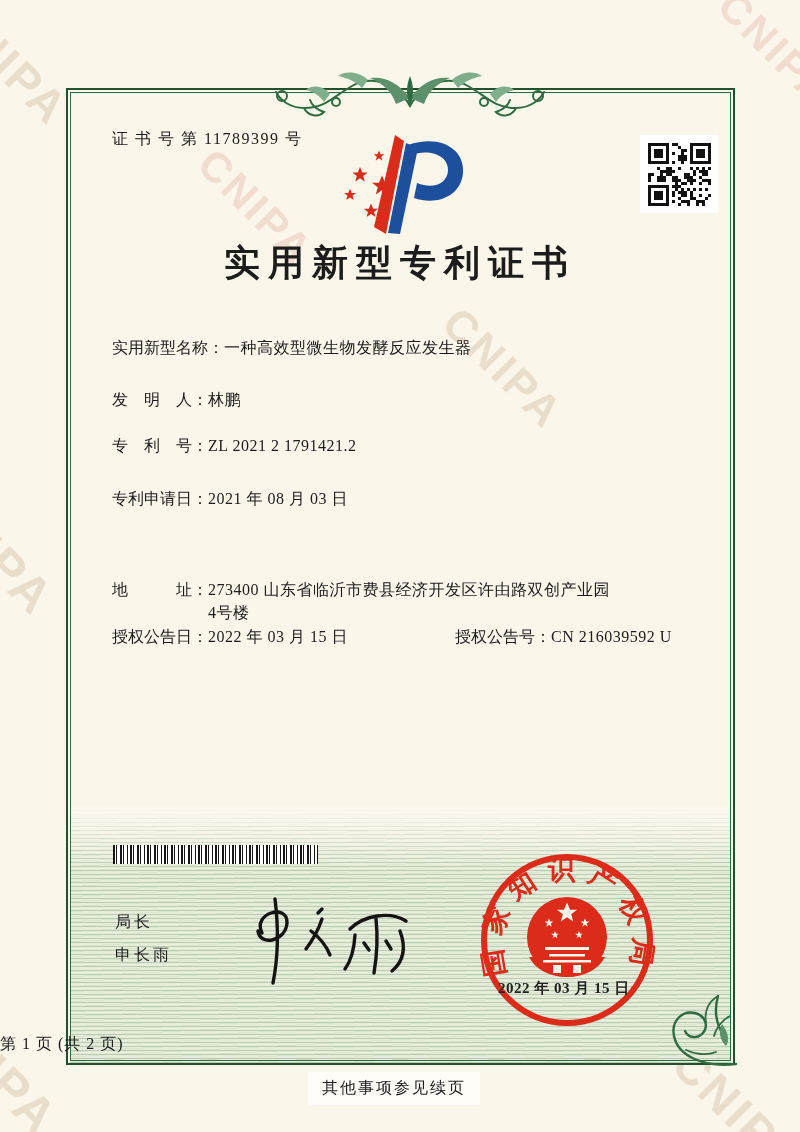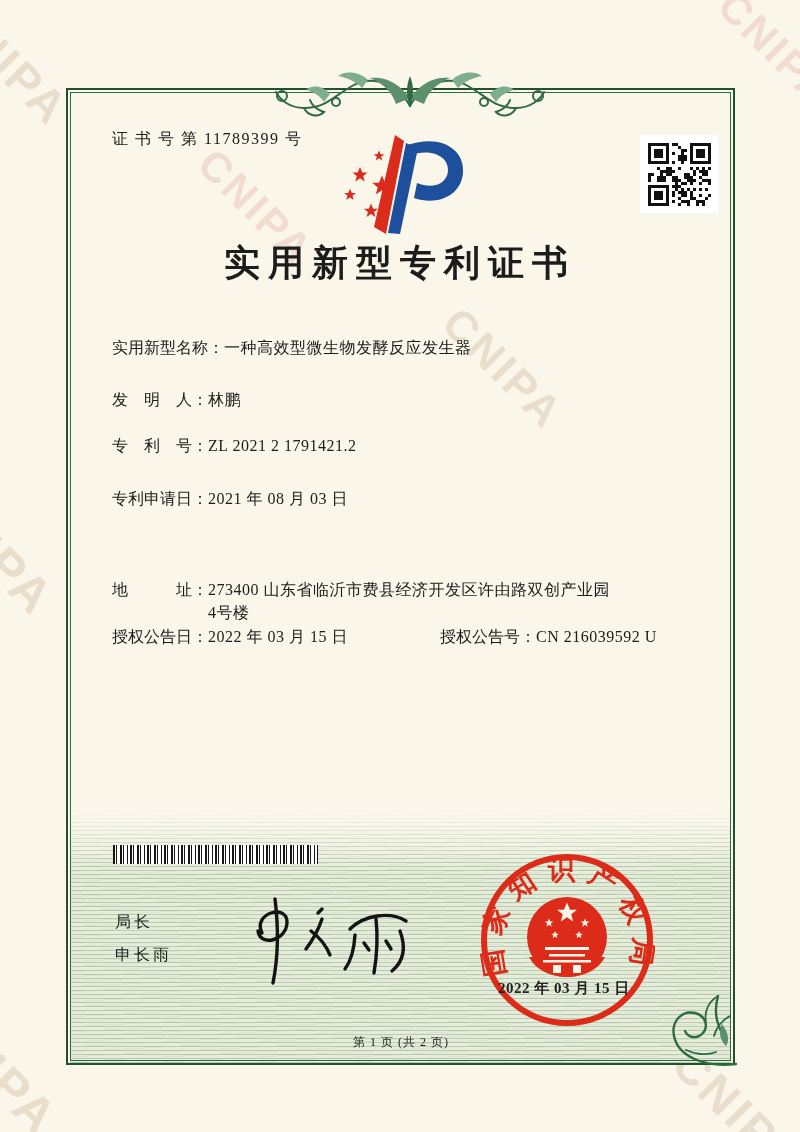--- a/index.html
+++ b/index.html
@@ -42,36 +42,36 @@
   .qr-box{position:absolute;left:640px;top:135px;width:78px;height:78px;background:#fff;
     display:flex;align-items:center;justify-content:center}
   .title{position:absolute;left:0;top:239px;width:800px;text-align:center;
     font-size:36px;font-weight:bold;letter-spacing:8px}
   .field{position:absolute;left:112px;width:610px;font-size:16px;line-height:23px}
   .field .lab{white-space:pre}
   .field .val{letter-spacing:0.5px}
   .f1{top:336px}.f2{top:388px}.f3{top:434px}.f4{top:487px}.f5{top:533px}.f6{top:578px}
   .f6 .val{display:inline-block;vertical-align:top;width:406px}
   .fgrant{top:625px}
-  .fgrant .second{position:absolute;left:328px;top:0;white-space:nowrap}
+  .fgrant .second{position:absolute;left:343px;top:0;white-space:nowrap}
   .paras{position:absolute;left:112px;top:655px;width:598px;font-size:16px}
   .paras p{text-indent:2em;line-height:27px;text-align:justify;letter-spacing:0.4px}
   .barcode{position:absolute;left:113px;top:845px;width:205px;height:19px;background:#fff;
     background-image:repeating-linear-gradient(90deg,
       #161616 0 2px,#fff 2px 3px,#161616 3px 4px,#fff 4px 7px,
       #161616 7px 9px,#fff 9px 10px,#161616 10px 11px,#fff 11px 14px,
       #161616 14px 15px,#fff 15px 17px)}
   .signer{position:absolute;left:115px;font-size:16px;letter-spacing:3px;
     font-family:Liberation Sans, sans-serif}
   .signer.t1{top:912px}.signer.t2{top:945px}
   .signature{position:absolute;left:238px;top:893px;width:185px;height:98px}
   .seal{position:absolute;left:479px;top:851px;width:176px;height:178px}
   .seal-date{position:absolute;left:498px;top:979px;width:150px;font-size:15px;
     font-weight:bold;color:#222;letter-spacing:0.5px;white-space:nowrap}
-  .page-info{position:absolute;left:16px;top:1034px;width:770px;text-align:center;font-size:12px;letter-spacing:1px}
+  .page-info{position:absolute;left:0;top:1034px;width:770px;font-size:16px;letter-spacing:1px}
   .cont-note{position:absolute;left:308px;top:1072px;background:#fefdf8;padding:6px 14px;
     font-size:16px;letter-spacing:2px}
   .orn-top{position:absolute;left:272px;top:64px;width:276px;height:58px;z-index:4}
   .orn-br{position:absolute;left:656px;top:990px;width:84px;height:80px;z-index:4}
 </style>
 </head>
 <body>
 
 <div class="sheet">
 
@@ -322,15 +322,16 @@
         <rect x="94" y="114" width="8" height="8"></rect>
       </g>
       <path id="sealArc" d="M25,114 A66,66 0 1 1 151,114" fill="none"></path>
       <text font-size="27" font-weight="bold" fill="#dd2b1a" letter-spacing="11" font-family="Liberation Serif, DejaVu Serif, serif">
         <textPath href="#sealArc" startOffset="50%" text-anchor="middle">国家知识产权局</textPath>
       </text>
     </svg>
     <div class="seal-date">2022 年 03 月 15 日</div>
 
     <div class="page-info">第 1 页 (共 2 页)</div>
+    <div class="cont-note">其他事项参见续页</div>
 
   </div>
 </div>
 
 </body></html>

